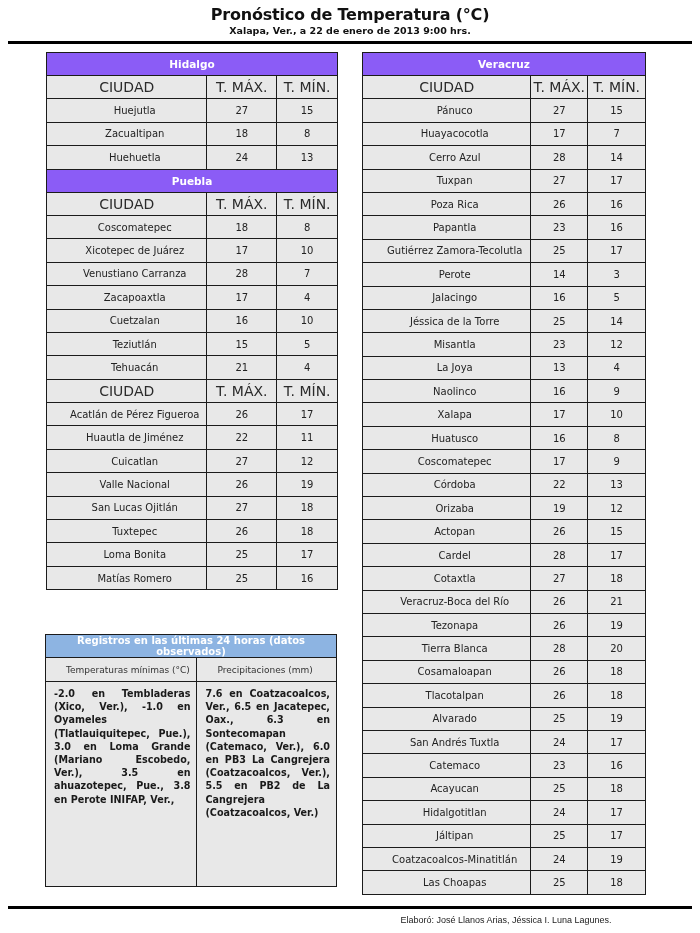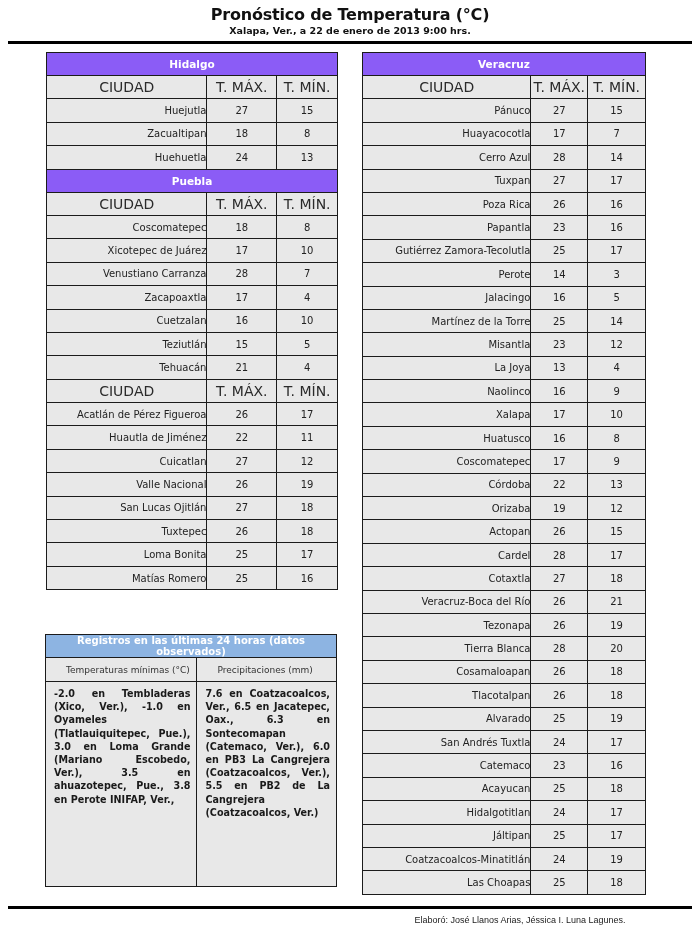--- a/index.html
+++ b/index.html
@@ -14,42 +14,42 @@
   .rule.top { top: 41px; }
   .rule.bottom { top: 906px; }
 
   table.fc { position: absolute; border-collapse: collapse; background: #e8e8e8; }
   table.fc td, table.fc th { border: 1.5px solid #1b1b1b; font-family: "DejaVu Sans", sans-serif;
     font-size: 10px; font-weight: normal; color: #222; }
   table.fc .state td { background: #8b5cf6; color: #ffffff; font-weight: bold; text-align: center;
     font-size: 10.5px; height: 23px; }
   table.fc .colhdr td { text-align: center; font-size: 14px; height: 23.4px; color: #2a2a2a; }
   table.fc .row td { height: 23.4px; }
-  table.fc td.city { text-align: right; padding-left: 16px; }
+  table.fc td.city { text-align: center; padding-left: 16px; }
   table.fc td.num { text-align: center; }
 
   #left-table { left: 46px; top: 52px; width: 292px; }
   #left-table col.c1 { width: 161px; }
   #left-table col.c2 { width: 70px; }
   #left-table col.c3 { width: 61px; }
 
   #right-table { left: 362px; top: 52px; width: 284px; }
   #right-table col.c1 { width: 169px; }
   #right-table col.c2 { width: 57px; }
   #right-table col.c3 { width: 58px; }
 
   table.obs { position: absolute; left: 45px; top: 634px; width: 292px; border-collapse: collapse; background: #e8e8e8; }
   table.obs td { border: 1.5px solid #1b1b1b; font-family: "DejaVu Sans", sans-serif; color: #222; vertical-align: top; }
   table.obs .obs-title td { background: #8db4e2; color: #fff; font-weight: bold; text-align: center;
     font-size: 10px; height: 23px; vertical-align: middle; }
   table.obs .obs-sub td { font-size: 9px; height: 24px; padding-left: 20px; vertical-align: middle; color: #333; }
   table.obs .obs-body td { height: 205px; font-size: 9.6px; font-weight: bold; line-height: 13.2px;
     padding: 5px 6px 0 8px; text-align: justify; color: #1a1a1a; }
 
-  .footer { position: absolute; left: 350px; top: 915px; width: 340px; text-align: center;
+  .footer { position: absolute; left: 336px; top: 915px; width: 340px; text-align: center;
     font-family: "Liberation Sans", sans-serif; font-size: 9px; color: #222; }
 </style>
 </head>
 <body>
 
 <div class="title">Pronóstico de Temperatura (°C)</div>
 <div class="subtitle">Xalapa, Ver., a  22  de enero de 2013  9:00 hrs.</div>
 <div class="rule top"></div>
 
 <table class="fc" id="left-table">
@@ -227,21 +227,21 @@
         <td class="city">Perote</td>
         <td class="num">14</td>
         <td class="num">3</td>
       </tr>
       <tr class="row">
         <td class="city">Jalacingo</td>
         <td class="num">16</td>
         <td class="num">5</td>
       </tr>
       <tr class="row">
-        <td class="city">Martínez de la Torre</td>
+        <td class="city">Jéssica de la Torre</td>
         <td class="num">25</td>
         <td class="num">14</td>
       </tr>
       <tr class="row">
         <td class="city">Misantla</td>
         <td class="num">23</td>
         <td class="num">12</td>
       </tr>
       <tr class="row">
         <td class="city">La Joya</td>

